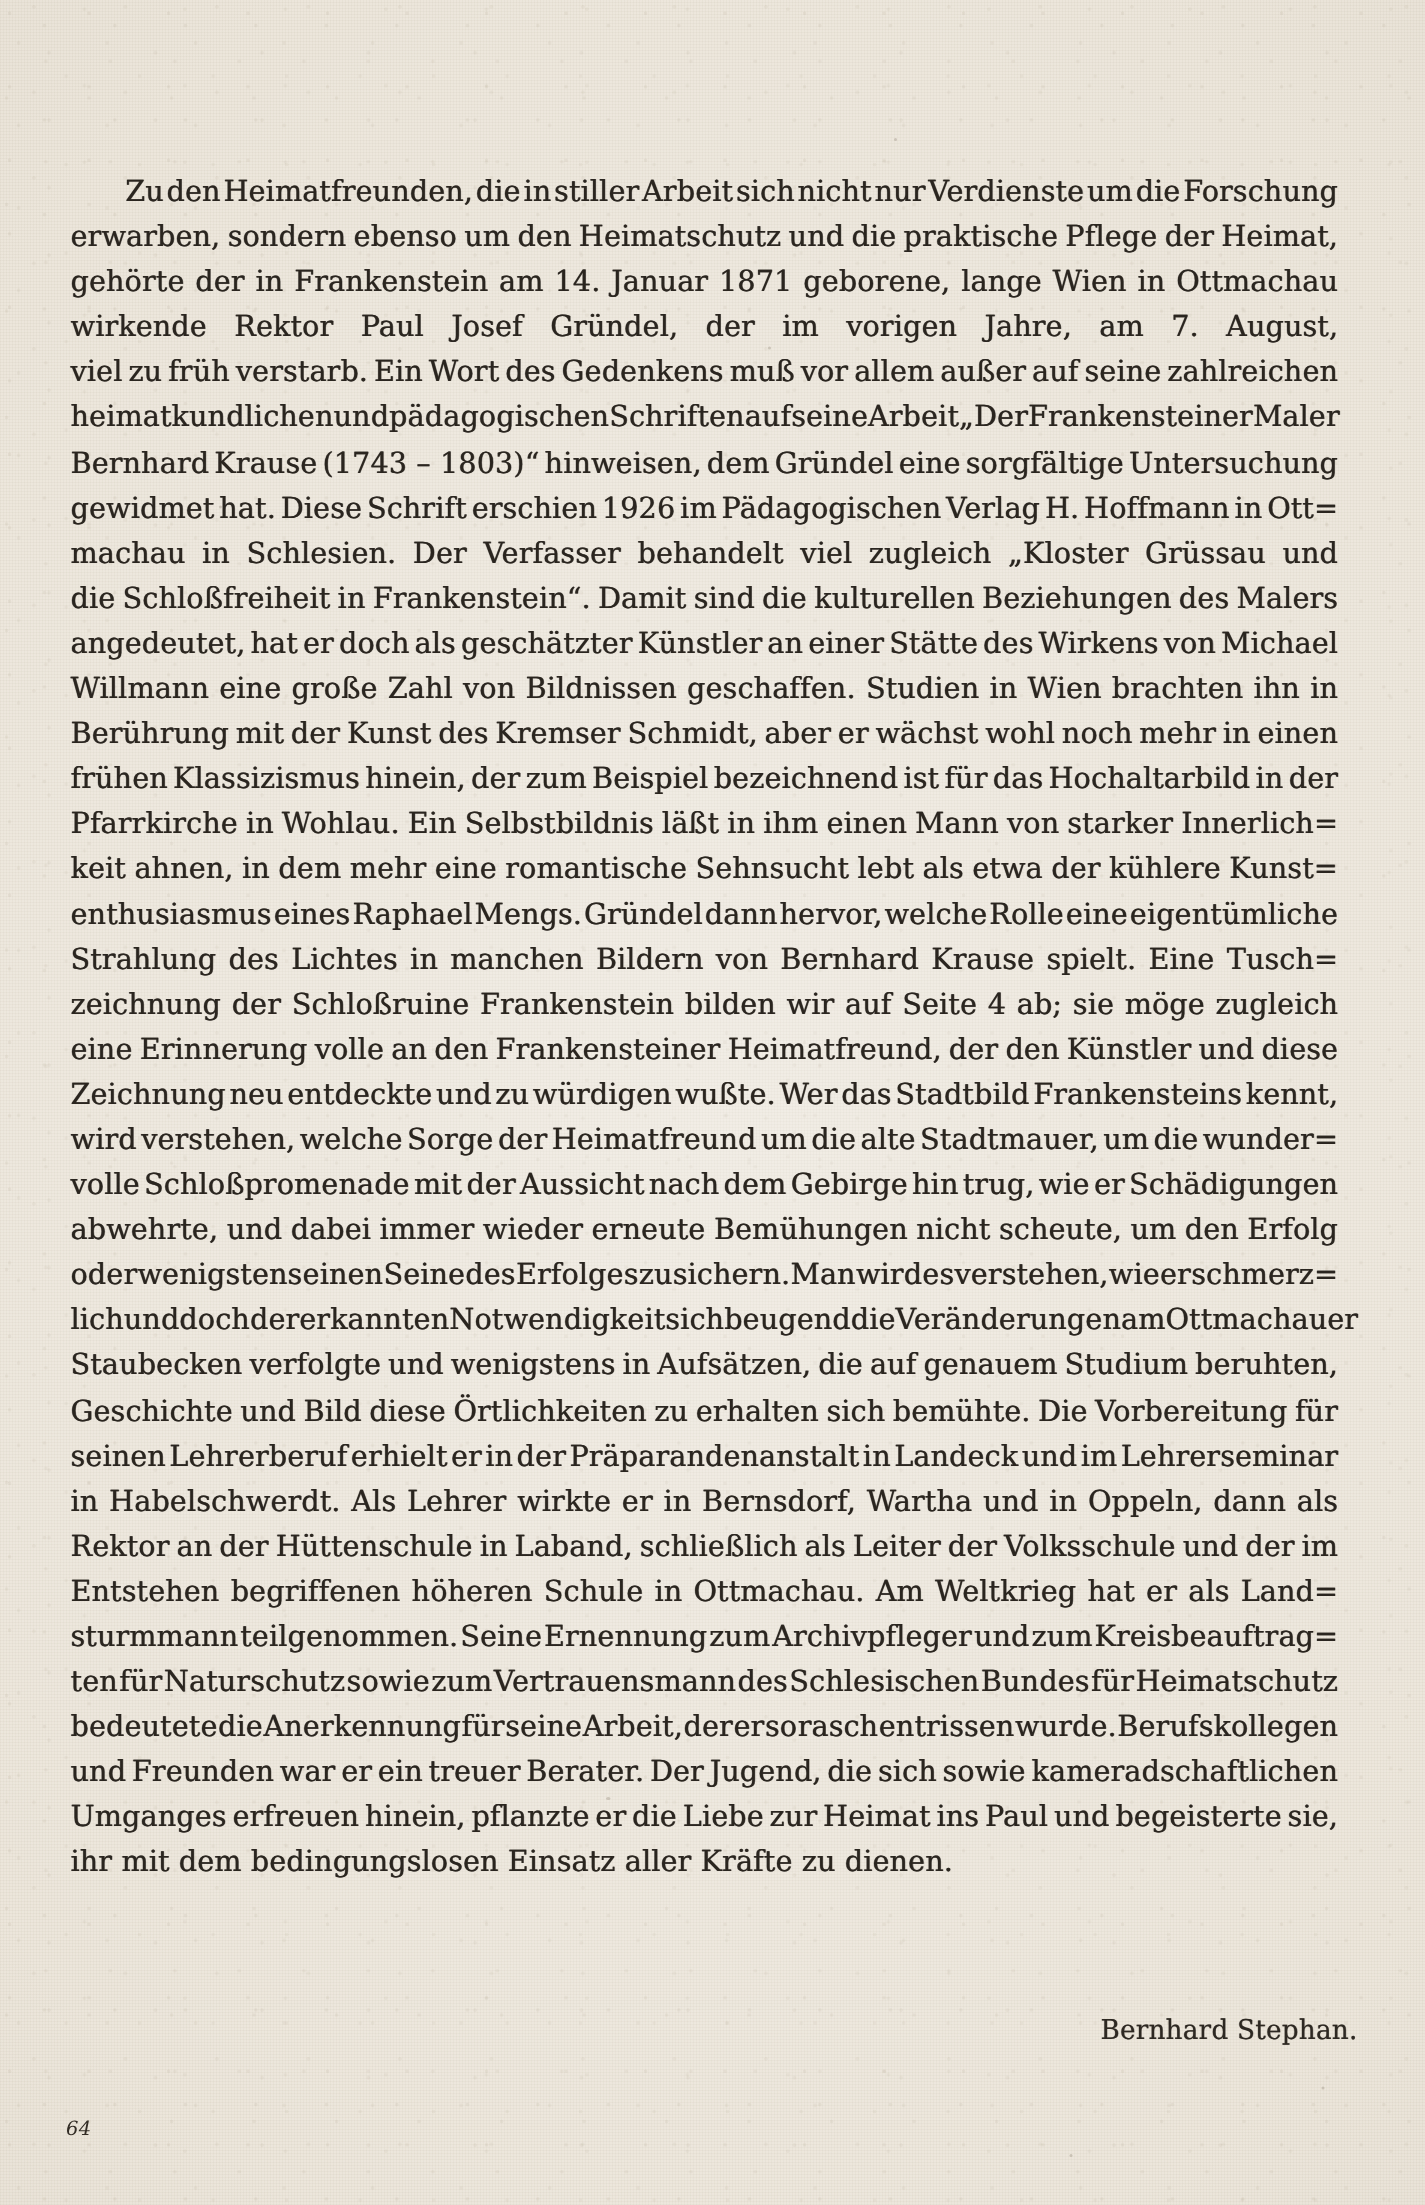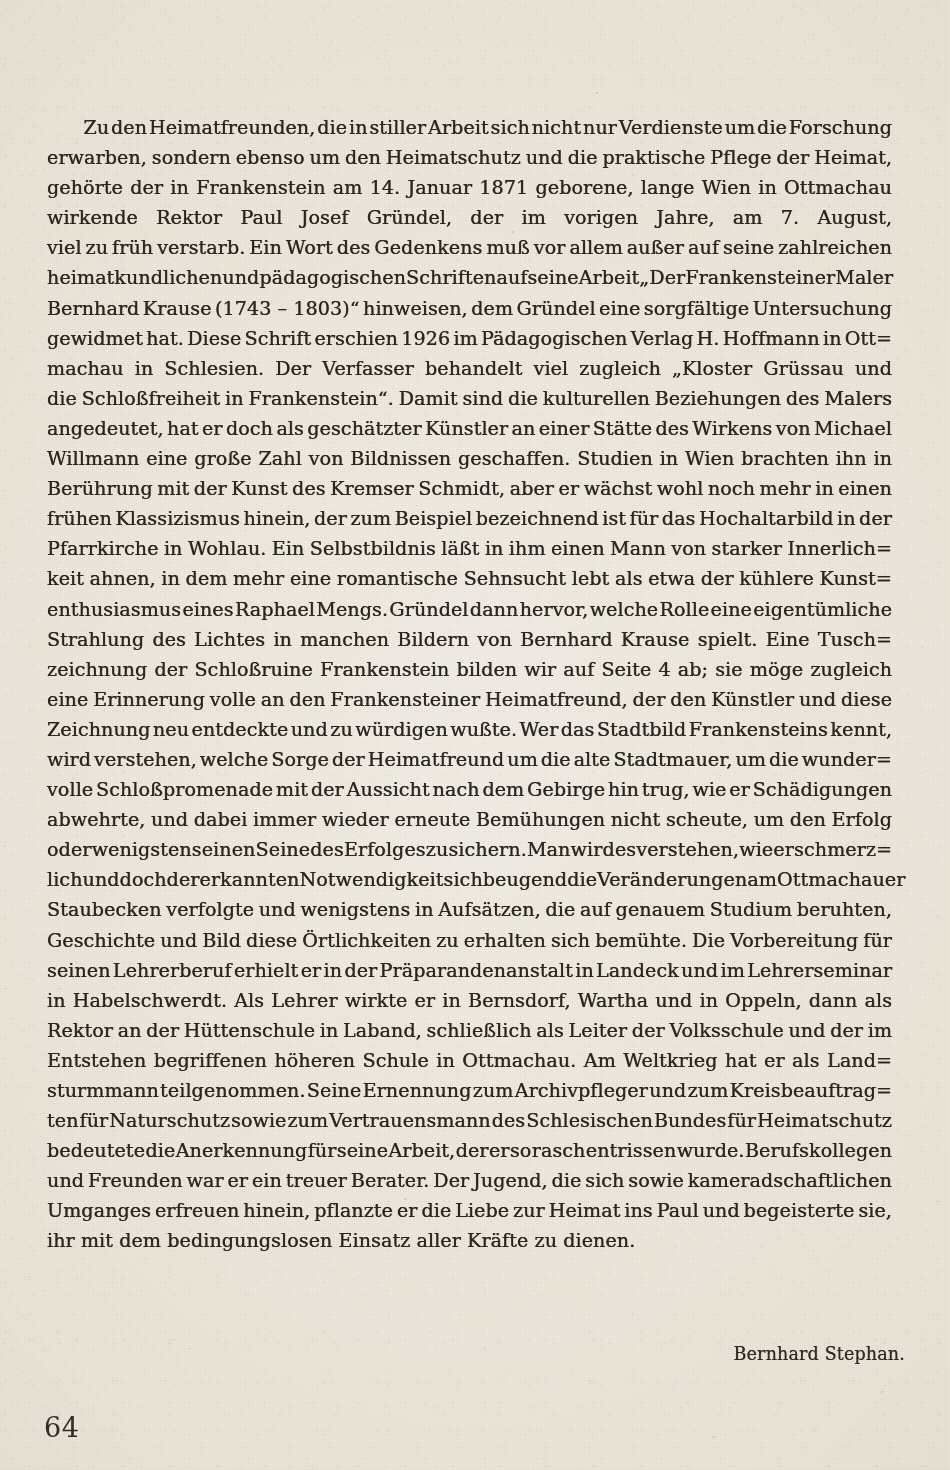--- a/index.html
+++ b/index.html
@@ -137,23 +137,24 @@
        0.32px 0 0 rgba(45,40,34,0.45),
       -0.32px 0 0 rgba(45,40,34,0.28);
   }
 
   
   .folio {
     position: absolute;
     top: 1412px;
     left: 44px;
     font-family: "DejaVu Serif", "Liberation Serif", serif;
-    font-size: 27px;
+    font-size: 13px;
     color: #322c25;
     letter-spacing: 0.02em;
+    font-style: italic;
   }
 </style>
 </head>
 <body>
 
 <div class="page">
 
   <div class="fleck" style="left:146px; top:337px; width:2px; height:2px;"></div>
   <div class="fleck" style="left:512px; top:231px; width:2px; height:2px;"></div>
   <div class="fleck" style="left:742px; top:455px; width:2px; height:2px;"></div>

